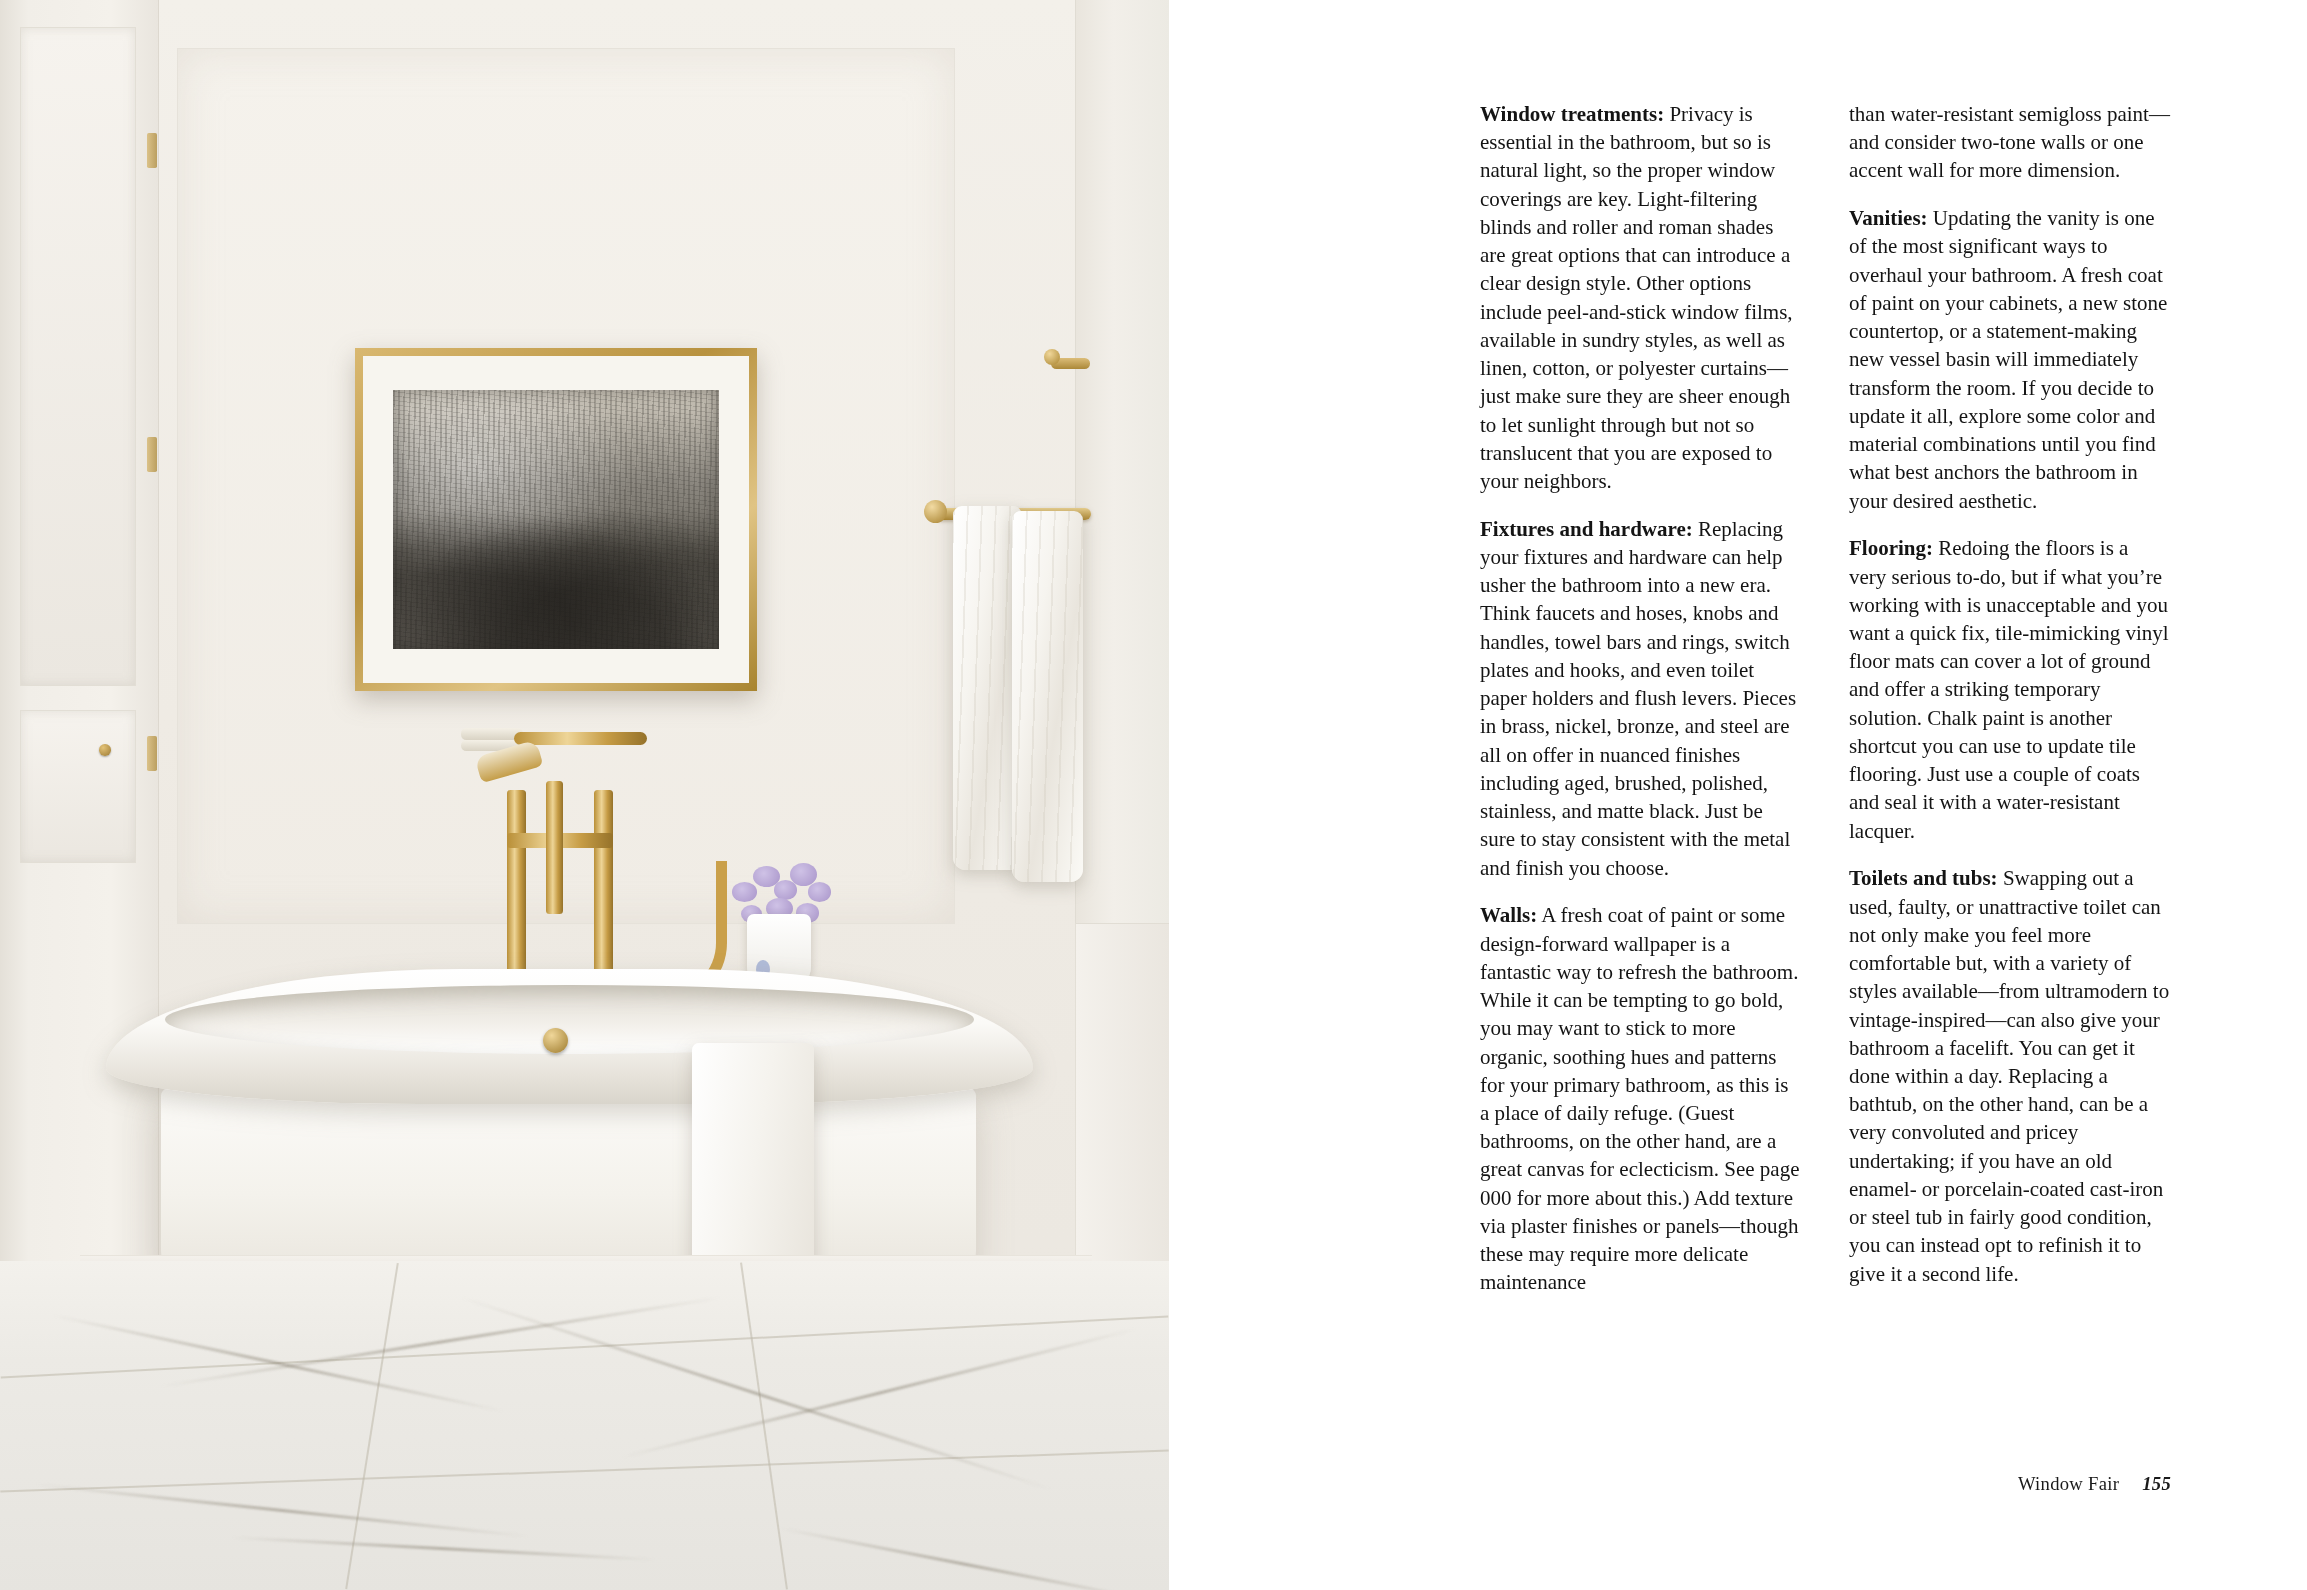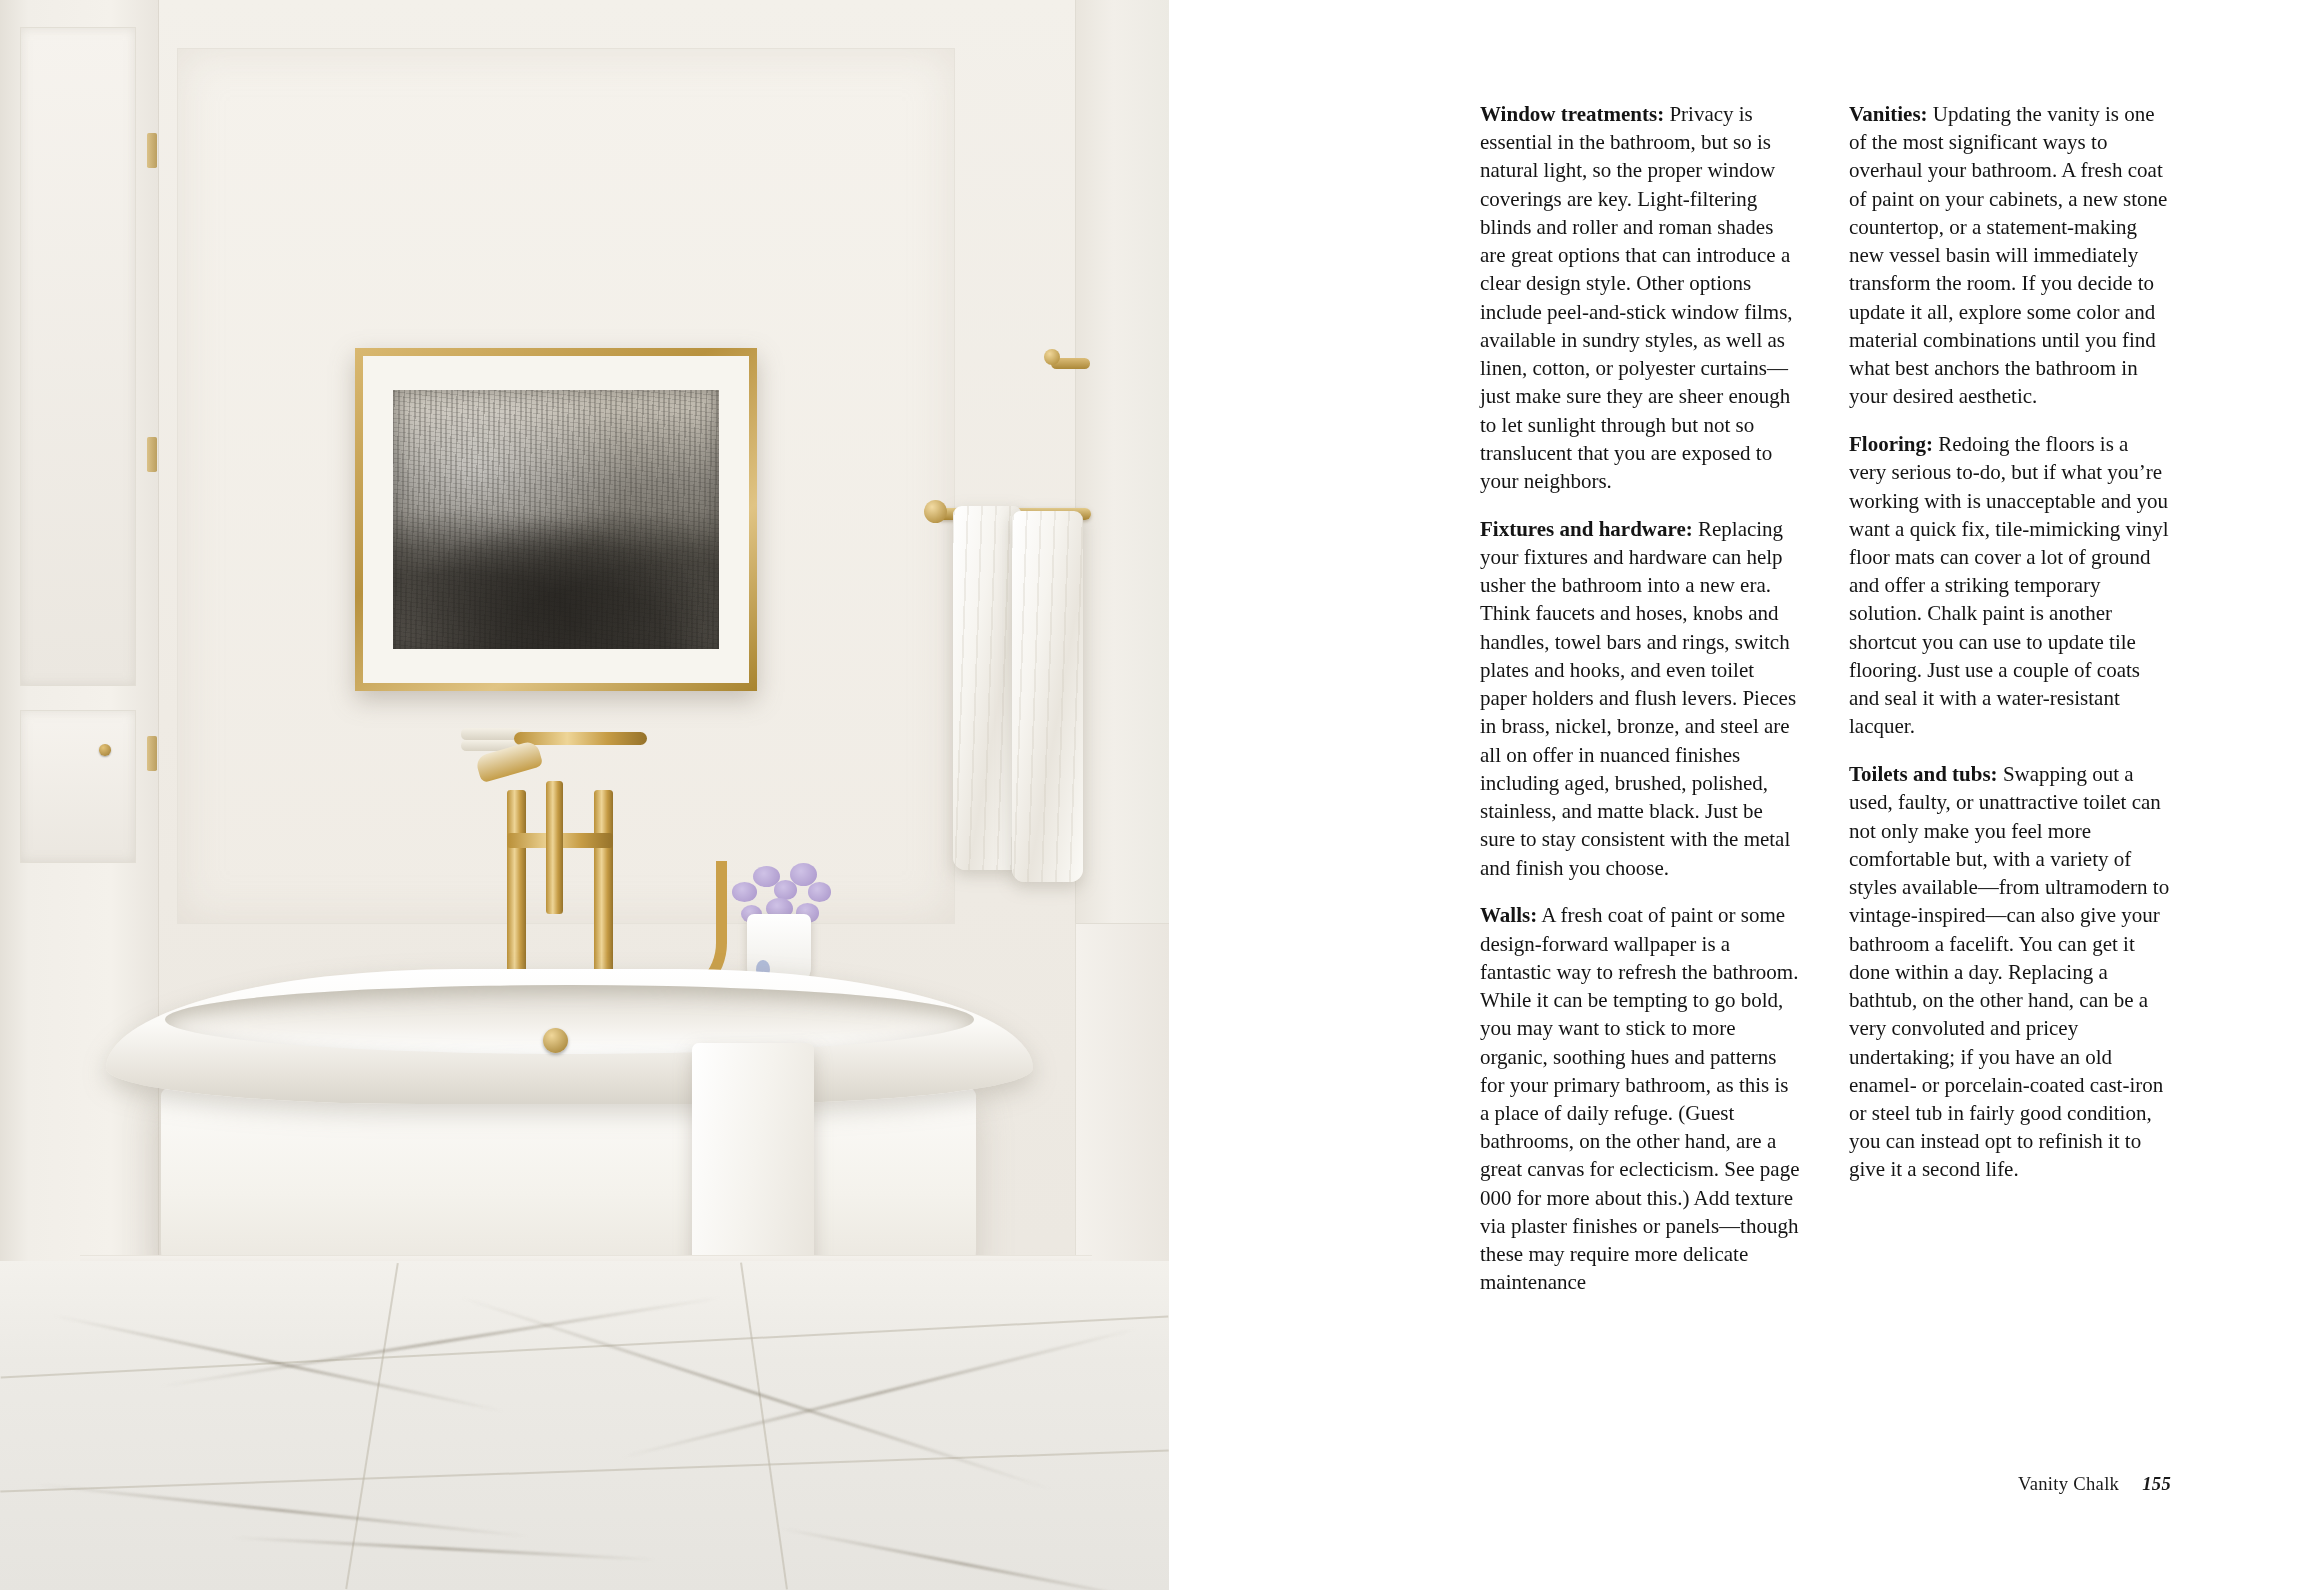--- a/index.html
+++ b/index.html
@@ -435,26 +435,27 @@
   <div class="text-page">
     <div class="columns">
 
       <div class="col">
         <p><span class="lead">Window treatments:</span><span> Privacy is essential in the bathroom, but so is natural light, so the proper window coverings are key. Light-filtering blinds and roller and roman shades are great options that can introduce a clear design style. Other options include peel-and-stick window films, available in sundry styles, as well as linen, cotton, or polyester curtains—just make sure they are sheer enough to let sunlight through but not so translucent that you are exposed to your neighbors.</span></p>
         <p><span class="lead">Fixtures and hardware:</span><span> Replacing your fixtures and hardware can help usher the bathroom into a new era. Think faucets and hoses, knobs and handles, towel bars and rings, switch plates and hooks, and even toilet paper holders and flush levers. Pieces in brass, nickel, bronze, and steel are all on offer in nuanced finishes including aged, brushed, polished, stainless, and matte black. Just be sure to stay consistent with the metal and finish you choose.</span></p>
         <p><span class="lead">Walls:</span><span> A fresh coat of paint or some design-forward wallpaper is a fantastic way to refresh the bathroom. While it can be tempting to go bold, you may want to stick to more organic, soothing hues and patterns for your primary bathroom, as this is a place of daily refuge. (Guest bathrooms, on the other hand, are a great canvas for eclecticism. See page 000 for more about this.) Add texture via plaster finishes or panels—though these may require more delicate maintenance</span></p>
       </div>
 
       <div class="col">
+        <p><span class="lead"></span><span>than water-resistant semigloss paint—and consider two-tone walls or one accent wall for more dimension.</span></p>
         <p><span class="lead">Vanities:</span><span> Updating the vanity is one of the most significant ways to overhaul your bathroom. A fresh coat of paint on your cabinets, a new stone countertop, or a statement-making new vessel basin will immediately transform the room. If you decide to update it all, explore some color and material combinations until you find what best anchors the bathroom in your desired aesthetic.</span></p>
         <p><span class="lead">Flooring:</span><span> Redoing the floors is a very serious to-do, but if what you’re working with is unacceptable and you want a quick fix, tile-mimicking vinyl floor mats can cover a lot of ground and offer a striking temporary solution. Chalk paint is another shortcut you can use to update tile flooring. Just use a couple of coats and seal it with a water-resistant lacquer.</span></p>
         <p><span class="lead">Toilets and tubs:</span><span> Swapping out a used, faulty, or unattractive toilet can not only make you feel more comfortable but, with a variety of styles available—from ultramodern to vintage-inspired—can also give your bathroom a facelift. You can get it done within a day. Replacing a bathtub, on the other hand, can be a very convoluted and pricey undertaking; if you have an old enamel- or porcelain-coated cast-iron or steel tub in fairly good condition, you can instead opt to refinish it to give it a second life.</span></p>
       </div>
 
     </div>
 
     <div class="folio">
-      <span>Vanity Chalk</span><span class="num">155</span>
+      <span>Window Fair</span><span class="num">155</span>
     </div>
   </div>
 
 </div>
 
 
 </body></html>

